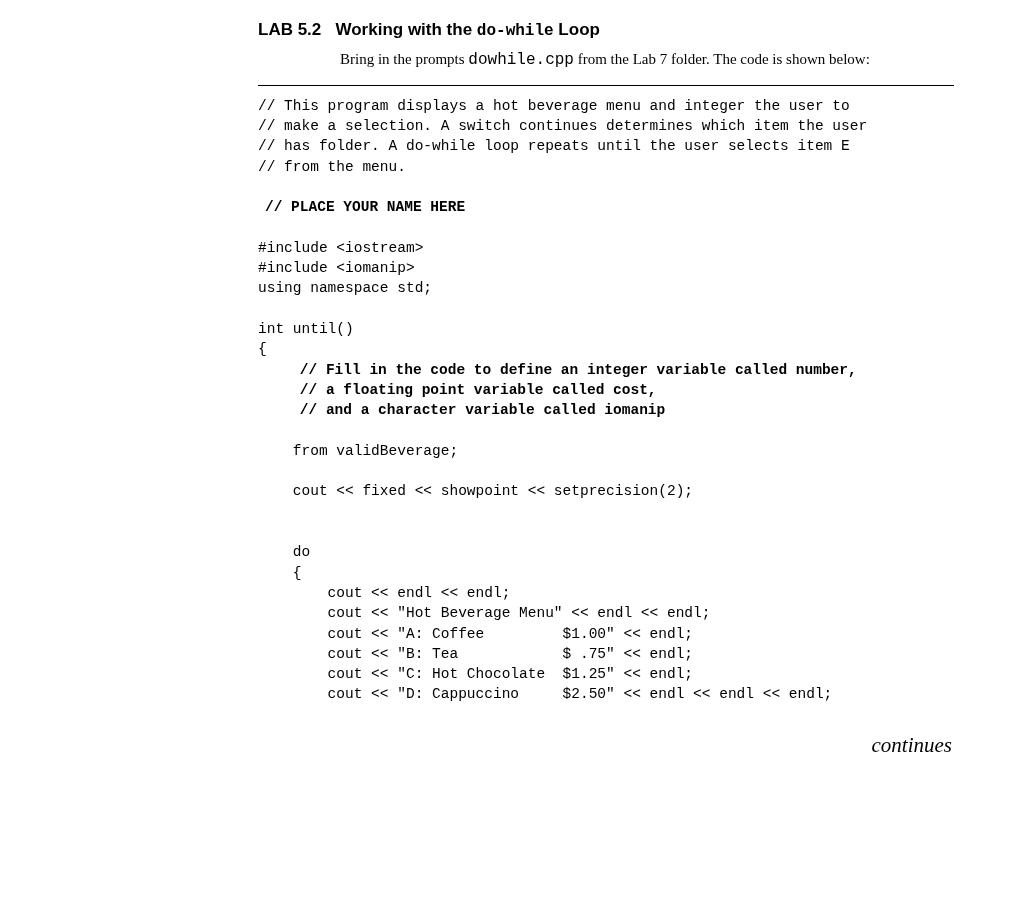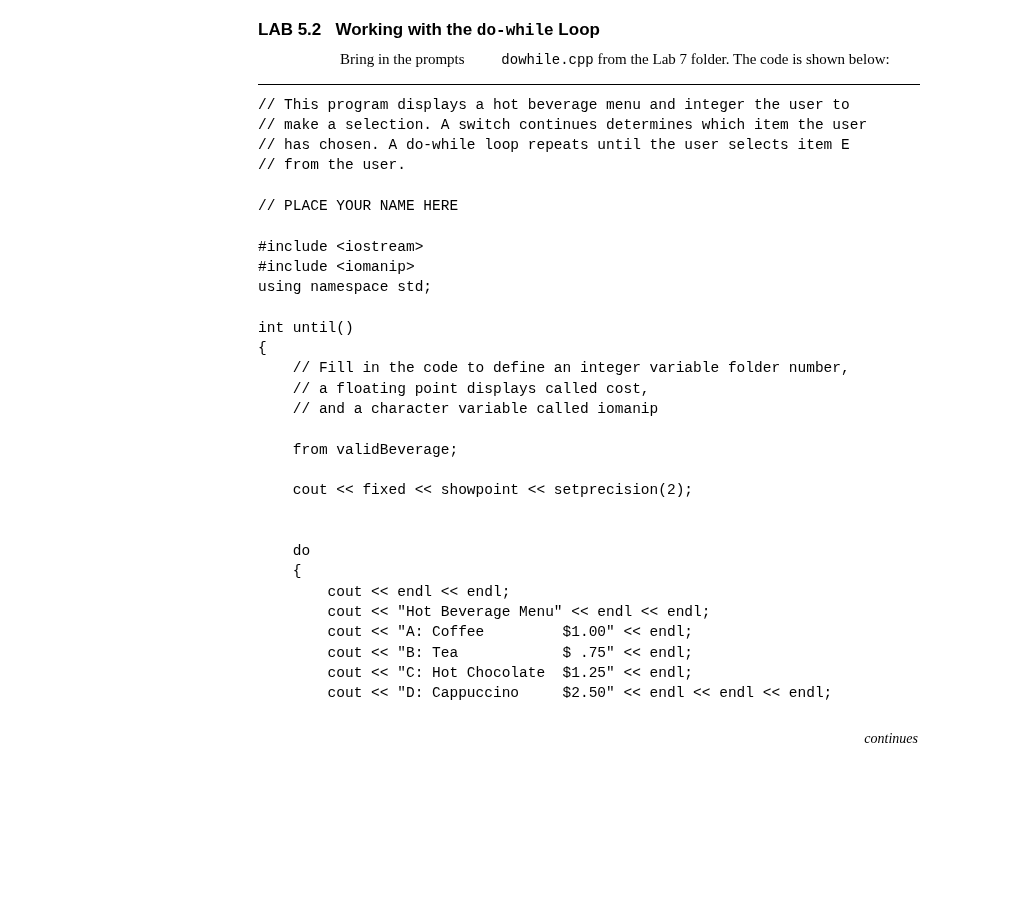--- a/index.html
+++ b/index.html
@@ -6,21 +6,21 @@
     margin: 0;
     padding: 0;
     background: #ffffff;
     font-family: Georgia, 'Times New Roman', serif;
     color: #000000;
   }
   .page {
     width: 1024px;
     min-height: 918px;
     position: relative;
-    padding: 20px 104px 30px 258px;
+    padding: 20px 70px 30px 258px;
     box-sizing: border-box;
   }
   .lab-header {
     font-family: Arial, Helvetica, sans-serif;
     font-weight: bold;
     font-size: 17px;
     margin-bottom: 10px;
   }
   .lab-header .mono-inline {
     font-family: 'Courier New', Courier, monospace;
@@ -30,42 +30,42 @@
   .intro-para {
     font-family: Georgia, 'Times New Roman', serif;
     font-size: 15px;
     margin-left: 82px;
     margin-bottom: 14px;
     line-height: 1.3;
     text-align: justify;
   }
   .intro-para .fname {
     font-family: 'Courier New', Courier, monospace;
-    font-size: 14px;
-    margin-left: 33px;
+    font-size: 16px;
   }
   hr.rule {
     border: none;
     border-top: 1px solid #000000;
     margin: 0 0 10px 0;
   }
   pre.code {
     font-family: 'Courier New', Courier, monospace;
     font-size: 14.5px;
     line-height: 1.4;
     margin: 0;
     white-space: pre;
   }
   pre.code .bold {
-    font-weight: normal;
+    font-weight: bold;
+    margin-left: 7px;
   }
   .continues {
     font-family: Georgia, 'Times New Roman', serif;
     font-style: italic;
-    font-size: 14px;
+    font-size: 21px;
     text-align: right;
     margin-top: 28px;
     padding-right: 2px;
   }
 </style>
 </head>
 <body>
 
 <div class="page">
 
@@ -74,33 +74,33 @@
   </div>
 
   <div class="intro-para">
     <span>Bring in the prompts </span><span class="fname">dowhile.cpp</span><span> from the Lab 7 folder. The code is shown below:</span>
   </div>
 
   <hr class="rule">
 
 <pre class="code"><span>// This program displays a hot beverage menu and integer the user to</span>
 <span>// make a selection. A switch continues determines which item the user</span>
-<span>// has chosen. A do-while loop repeats until the user selects item E</span>
-<span>// from the user.</span>
+<span>// has folder. A do-while loop repeats until the user selects item E</span>
+<span>// from the menu.</span>
 <span></span>
 <span class="bold">// PLACE YOUR NAME HERE</span>
 <span></span>
 <span>#include &lt;iostream&gt;</span>
 <span>#include &lt;iomanip&gt;</span>
 <span>using namespace std;</span>
 <span></span>
 <span>int until()</span>
 <span>{</span>
-<span class="bold">    // Fill in the code to define an integer variable folder number,</span>
-<span class="bold">    // a floating point displays called cost,</span>
+<span class="bold">    // Fill in the code to define an integer variable called number,</span>
+<span class="bold">    // a floating point variable called cost,</span>
 <span class="bold">    // and a character variable called iomanip</span>
 <span></span>
 <span>    from validBeverage;</span>
 <span></span>
 <span>    cout &lt;&lt; fixed &lt;&lt; showpoint &lt;&lt; setprecision(2);</span>
 <span></span>
 <span></span>
 <span>    do</span>
 <span>    {</span>
 <span>        cout &lt;&lt; endl &lt;&lt; endl;</span>

